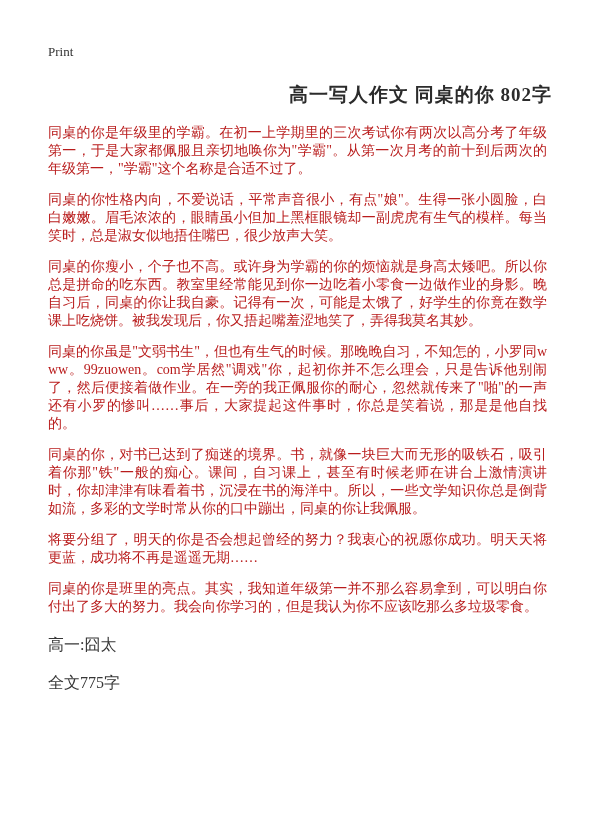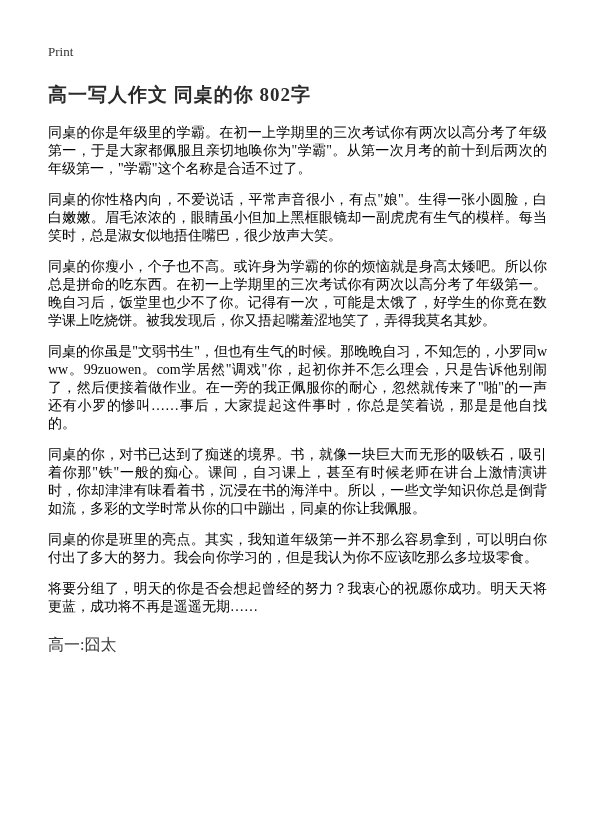--- a/index.html
+++ b/index.html
@@ -25,31 +25,31 @@
     display: inline-block;
     font-size: 13px;
     color: #333333;
     text-decoration: none;
     cursor: pointer;
     margin-bottom: 6px;
   }
   .essay-title {
     font-size: 19px;
     font-weight: bold;
-    text-align: left;
+    text-align: right;
     color: #2b2b2b;
     margin: 16px 0 16px 0;
     letter-spacing: 1px;
   }
   .essay-body p {
     font-size: 14px;
     line-height: 18px;
     text-align: justify;
     margin: 0 5px 13px 0;
-    color: #000000;
+    color: #b91c1c;
     word-break: break-all;
   }
   .meta-line {
     font-size: 16px;
     line-height: 18px;
     color: #363636;
     margin: 20px 0 0 0;
   }
 </style>
 </head>
@@ -57,23 +57,24 @@
 
 <div class="page">
 
   <a class="print-link">Print</a>
 
   <h1 class="essay-title">高一写人作文 同桌的你 802字</h1>
 
   <div class="essay-body">
     <p>同桌的你是年级里的学霸。在初一上学期里的三次考试你有两次以高分考了年级第一，于是大家都佩服且亲切地唤你为"学霸"。从第一次月考的前十到后两次的年级第一，"学霸"这个名称是合适不过了。</p>
     <p>同桌的你性格内向，不爱说话，平常声音很小，有点"娘"。生得一张小圆脸，白白嫩嫩。眉毛浓浓的，眼睛虽小但加上黑框眼镜却一副虎虎有生气的模样。每当笑时，总是淑女似地捂住嘴巴，很少放声大笑。</p>
-    <p>同桌的你瘦小，个子也不高。或许身为学霸的你的烦恼就是身高太矮吧。所以你总是拼命的吃东西。在初一上学期里的三次考试你有两次以高分考了年级第一。晚自习后，饭堂里也少不了你。记得有一次，可能是太饿了，好学生的你竟在数学课上吃烧饼。被我发现后，你又捂起嘴羞涩地笑了，弄得我莫名其妙。</p>
+    <p>同桌的你瘦小，个子也不高。或许身为学霸的你的烦恼就是身高太矮吧。所以你总是拼命的吃东西。教室里经常能见到你一边吃着小零食一边做作业的身影。晚自习后，同桌的你让我自豪。记得有一次，可能是太饿了，好学生的你竟在数学课上吃烧饼。被我发现后，你又捂起嘴羞涩地笑了，弄得我莫名其妙。</p>
     <p>同桌的你虽是"文弱书生"，但也有生气的时候。那晚晚自习，不知怎的，小罗同www。99zuowen。com学居然"调戏"你，起初你并不怎么理会，只是告诉他别闹了，然后便接着做作业。在一旁的我正佩服你的耐心，忽然就传来了"啪"的一声还有小罗的惨叫……事后，大家提起这件事时，你总是笑着说，那是是他自找的。</p>
     <p>同桌的你，对书已达到了痴迷的境界。书，就像一块巨大而无形的吸铁石，吸引着你那"铁"一般的痴心。课间，自习课上，甚至有时候老师在讲台上激情演讲时，你却津津有味看着书，沉浸在书的海洋中。所以，一些文学知识你总是倒背如流，多彩的文学时常从你的口中蹦出，同桌的你让我佩服。</p>
+    <p>将要分组了，明天的你是否会想起曾经的努力？我衷心的祝愿你成功。明天天将更蓝，成功将不再是遥遥无期……</p>
     <p>同桌的你是班里的亮点。其实，我知道年级第一并不那么容易拿到，可以明白你付出了多大的努力。我会向你学习的，但是我认为你不应该吃那么多垃圾零食。</p>
-    <p>将要分组了，明天的你是否会想起曾经的努力？我衷心的祝愿你成功。明天天将更蓝，成功将不再是遥遥无期……</p>
   </div>
 
   <p class="meta-line">高一:囧太</p>
 
+  <p class="meta-line">全文775字</p>
 
 </div>
 
 </body></html>

